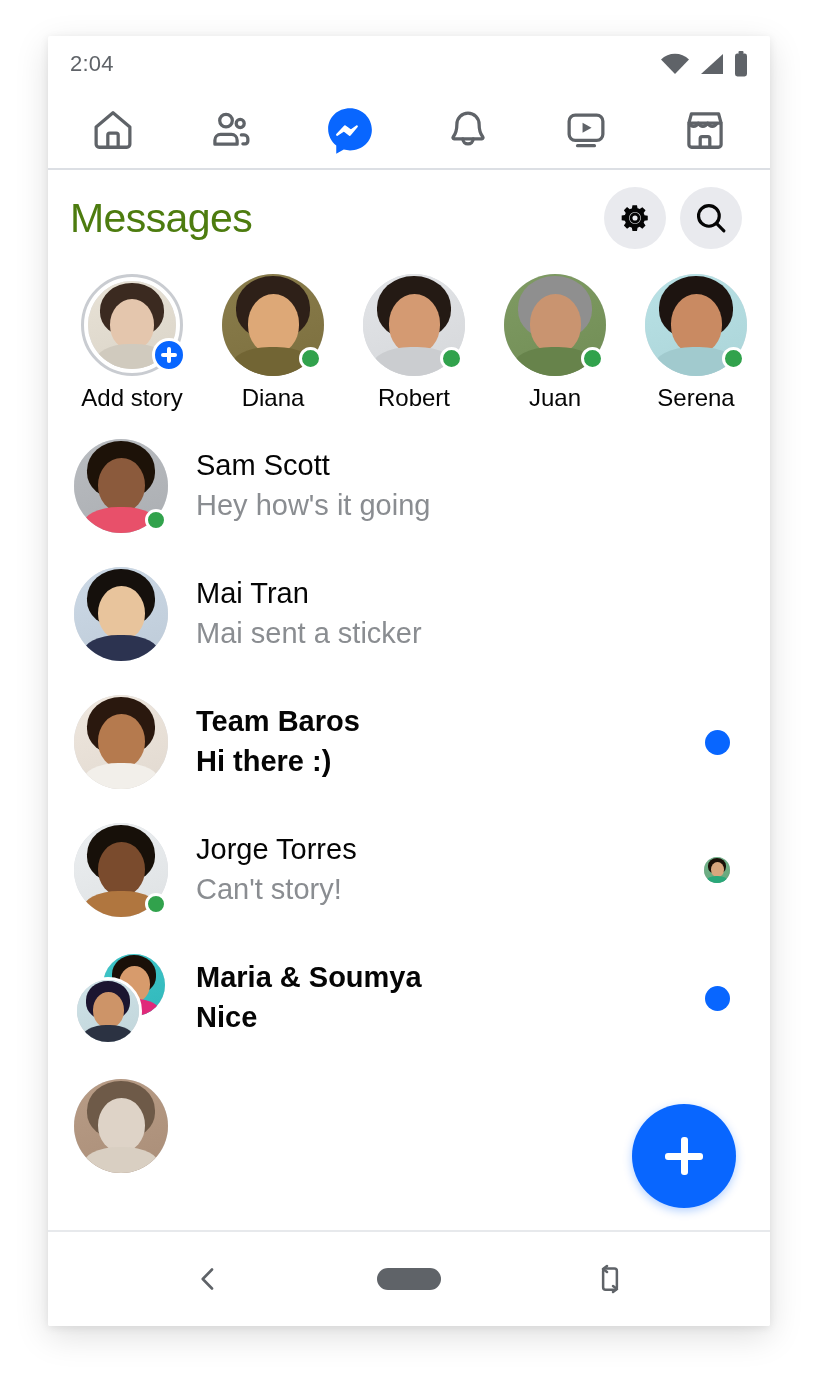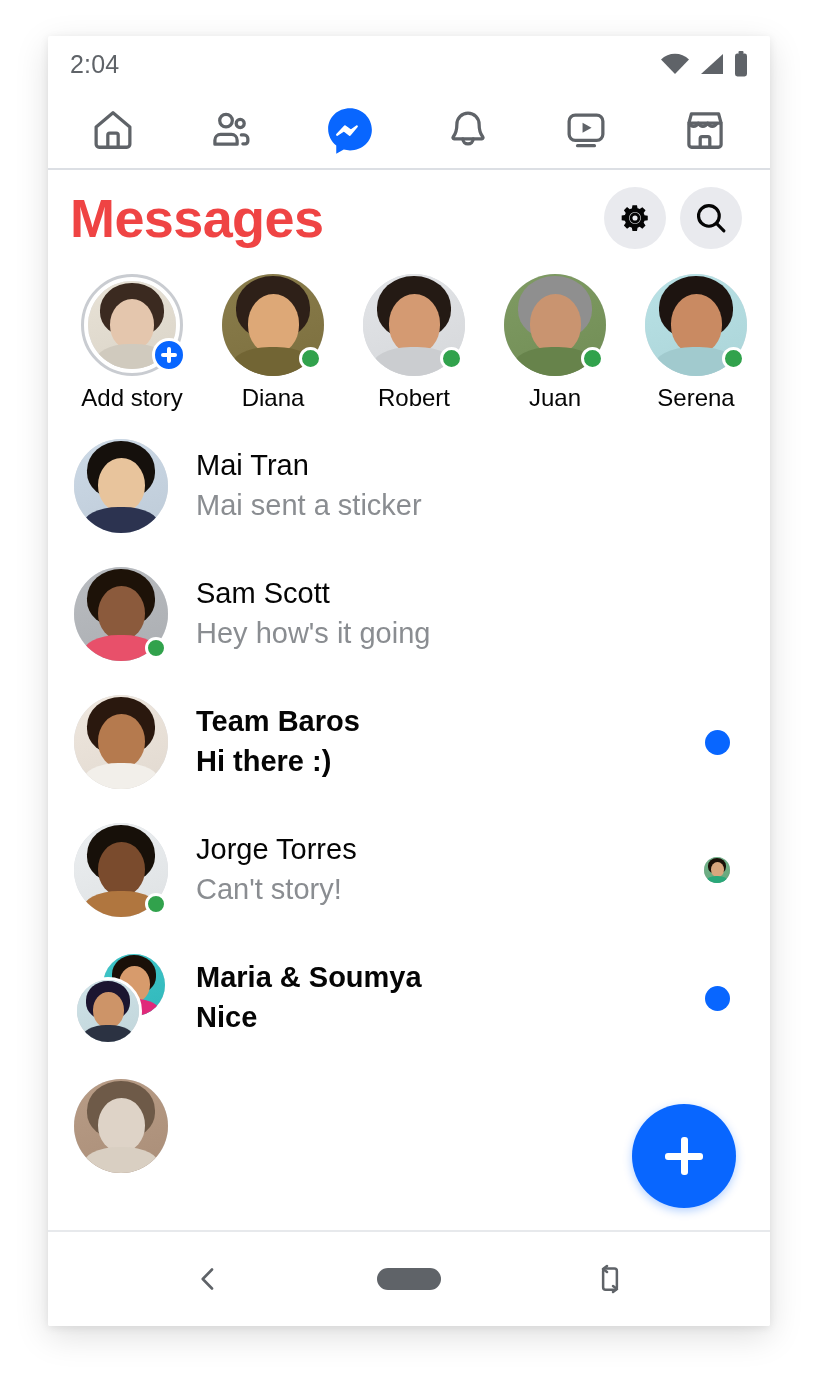--- a/index.html
+++ b/index.html
@@ -31,21 +31,21 @@
   
   .statusbar {
     height: 56px;
     flex: 0 0 56px;
     display: flex;
     align-items: center;
     justify-content: space-between;
     padding: 0 22px 0 22px;
   }
   .status-time {
-    font-size: 25px;
+    font-size: 22px;
     color: #5f6368;
     letter-spacing: .2px;
   }
   .status-icons {
     display: flex;
     align-items: center;
     gap: 9px;
   }
   .status-icons svg { display: block; }
 
@@ -70,23 +70,23 @@
 
   
   .msg-header {
     flex: 0 0 96px;
     height: 96px;
     display: flex;
     align-items: center;
     padding: 0 28px 0 22px;
   }
   .msg-title {
-    font-size: 54px;
-    font-weight: bold;
-    color: #ef4444;
+    font-size: 41px;
+    font-weight: normal;
+    color: #4d7c0f;
     letter-spacing: -0.6px;
     flex: 1;
   }
   .hdr-btns { display: flex; gap: 14px; }
   .round-btn {
     width: 62px; height: 62px;
     border-radius: 50%;
     background: #e9eaee;
     display: flex;
     align-items: center;
@@ -507,48 +507,48 @@
           <div class="story-name">Ton</div>
         </div>
       </div>
 
     <div class="threads">
       <div id="thread-container">
           <div class="thread">
             <div class="th-av-wrap">
               <div class="th-av">
                 <div class="ph">
+                  <div class="bg" style="background:linear-gradient(160deg,#b9bcc0,#abaeb2)"></div>
+                  <div class="hair" style="background:#1d1208"></div>
+                  <div class="face" style="background:#8b5a3c"></div>
+                  <div class="body" style="background:#e8506a"></div>
+                </div>
+              </div>
+              <div class="th-online"></div>
+            </div>
+            <div class="th-text">
+              <div class="th-name">Sam Scott</div>
+              <div class="th-snippet"><span>Hey how's it going</span></div>
+            </div>
+            <div class="th-right"></div>
+          </div>
+          <div class="thread">
+            <div class="th-av-wrap">
+              <div class="th-av">
+                <div class="ph">
                   <div class="bg" style="background:linear-gradient(160deg,#ccd9e6,#becbd8)"></div>
                   <div class="hair" style="background:#15100c"></div>
                   <div class="face" style="background:#e8c49c"></div>
                   <div class="body" style="background:#2c3350"></div>
                 </div>
               </div>
             </div>
             <div class="th-text">
               <div class="th-name">Mai Tran</div>
               <div class="th-snippet"><span>Mai sent a sticker</span></div>
-            </div>
-            <div class="th-right"></div>
-          </div>
-          <div class="thread">
-            <div class="th-av-wrap">
-              <div class="th-av">
-                <div class="ph">
-                  <div class="bg" style="background:linear-gradient(160deg,#b9bcc0,#abaeb2)"></div>
-                  <div class="hair" style="background:#1d1208"></div>
-                  <div class="face" style="background:#8b5a3c"></div>
-                  <div class="body" style="background:#e8506a"></div>
-                </div>
-              </div>
-              <div class="th-online"></div>
-            </div>
-            <div class="th-text">
-              <div class="th-name">Sam Scott</div>
-              <div class="th-snippet"><span>Hey how's it going</span></div>
             </div>
             <div class="th-right"></div>
           </div>
           <div class="thread unread">
             <div class="th-av-wrap">
               <div class="th-av">
                 <div class="ph">
                   <div class="bg" style="background:linear-gradient(160deg,#efe7de,#e1d9d0)"></div>
                   <div class="hair" style="background:#2a180e"></div>
                   <div class="face" style="background:#b57a4e"></div>

